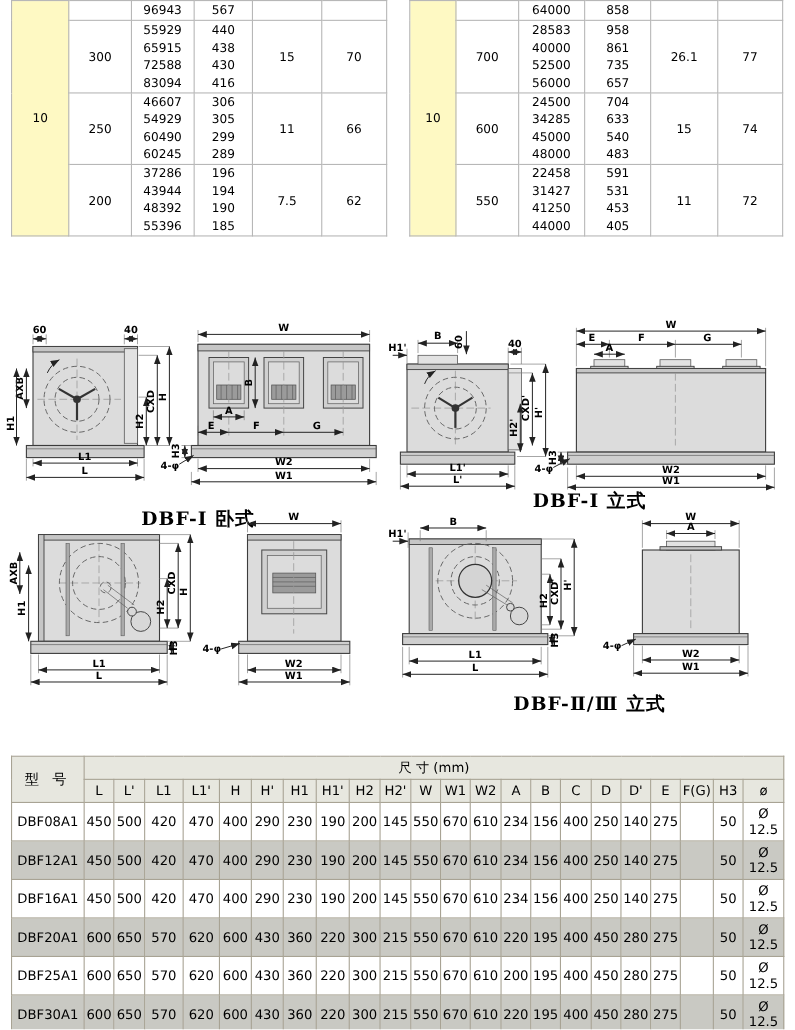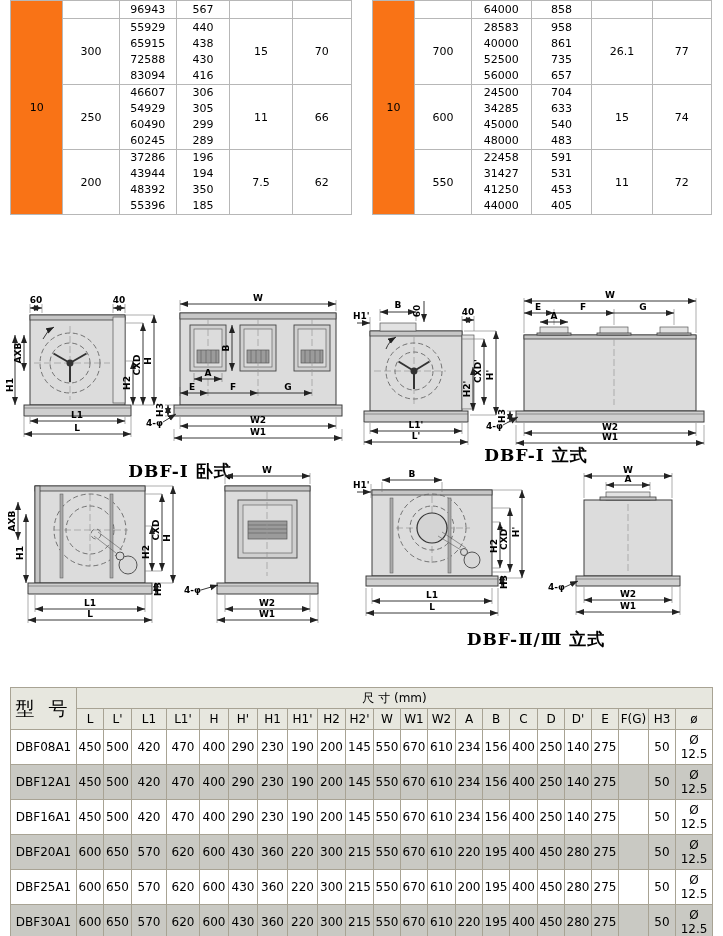--- a/index.html
+++ b/index.html
@@ -4,21 +4,21 @@
 <style>
   html,body{margin:0;padding:0;background:#fff;}
   #page{position:relative;width:723px;height:936px;overflow:hidden;background:#ffffff;
         font-family:"DejaVu Sans",sans-serif;color:#000;}
 
   
   table.perf{position:absolute;top:0;border-collapse:collapse;table-layout:fixed;
              background:#fff;border:1px solid #9a9a9a;border-top:none;}
   table.perf td{border:1px solid #b7b7b7;text-align:center;vertical-align:middle;
                 font-size:11px;padding:0;}
-  table.perf td.gray{background:#f97316;}
+  table.perf td.gray{background:#fef9c3;}
   table.perf td.stack{white-space:pre-line;line-height:16px;}
 
   
   .heading{position:absolute;left:10px;font-size:14px;font-weight:bold;
            font-family:"DejaVu Sans",sans-serif;white-space:nowrap;}
   .heading .unit{font-weight:normal;font-size:13px;}
 
   
   svg.diag{position:absolute;overflow:visible;}
   .boxf{fill:#dcdcdc;stroke:#3c3c3c;stroke-width:1;}
@@ -39,21 +39,21 @@
   .opng{fill:#d0d0d0;stroke:#444;stroke-width:.9;}
   .caption{position:absolute;text-align:center;font-family:"DejaVu Serif",serif;
            font-weight:bold;font-size:17px;letter-spacing:1px;}
 
   
   table.dim{position:absolute;left:10px;top:687px;width:702px;border-collapse:collapse;
             table-layout:fixed;border:1px solid #8f8b7d;}
   table.dim th,table.dim td{border:1px solid #a8a394;padding:0;text-align:center;
             vertical-align:middle;font-weight:normal;}
   table.dim thead th{background:#e7e7df;font-size:12px;height:20px;}
-  table.dim thead th.model-h{font-size:19px;letter-spacing:4px;}
+  table.dim thead th.model-h{font-size:13px;letter-spacing:4px;}
   table.dim tbody td{font-size:12px;height:34px;background:#fff;}
   table.dim tbody tr:nth-child(even) td{background:#c9c9c3;}
   table.dim td.dia{white-space:pre-line;line-height:14px;}
 </style>
 </head>
 <body>
 
 <svg width="0" height="0" style="position:absolute">
   <defs>
     <marker id="arw" markerWidth="9" markerHeight="7" refX="8" refY="3" orient="auto-start-reverse" markerUnits="userSpaceOnUse">
@@ -109,21 +109,21 @@
         <td>66</td>
       </tr>
       <tr style="height:65px">
         <td>200</td>
         <td class="stack">37286
 43944
 48392
 55396</td>
         <td class="stack">196
 194
-350
+190
 185</td>
         <td>7.5</td>
         <td>62</td>
       </tr>
     </tbody>
   </table>
 
   <table class="perf" style="left:372px;width:340px;">
     <colgroup>
         <col style="width:42px">

